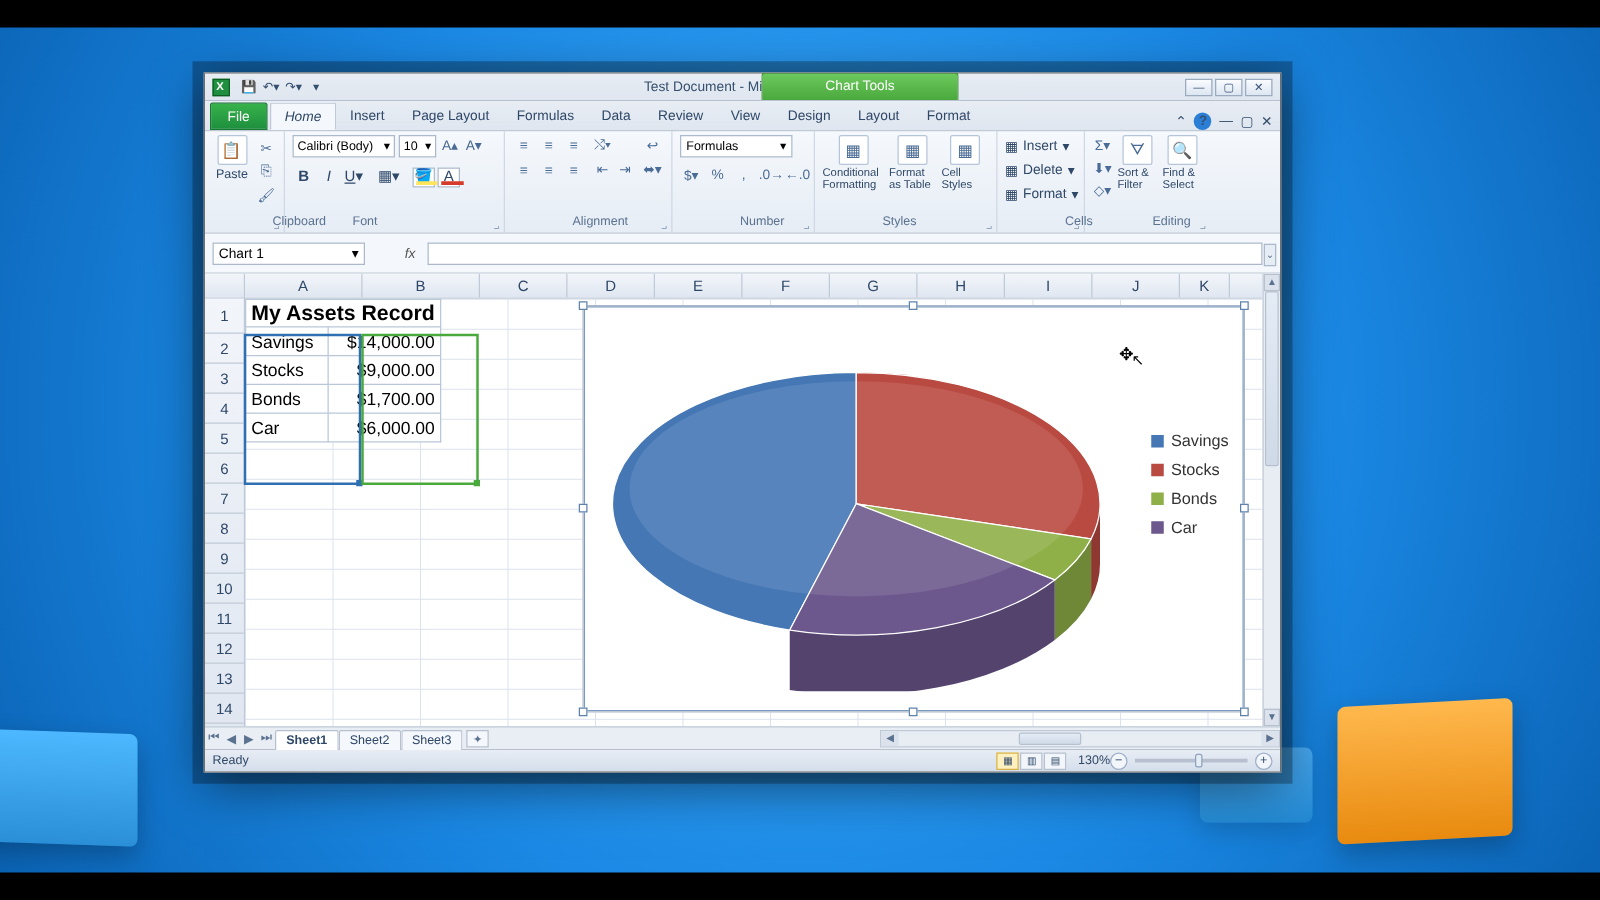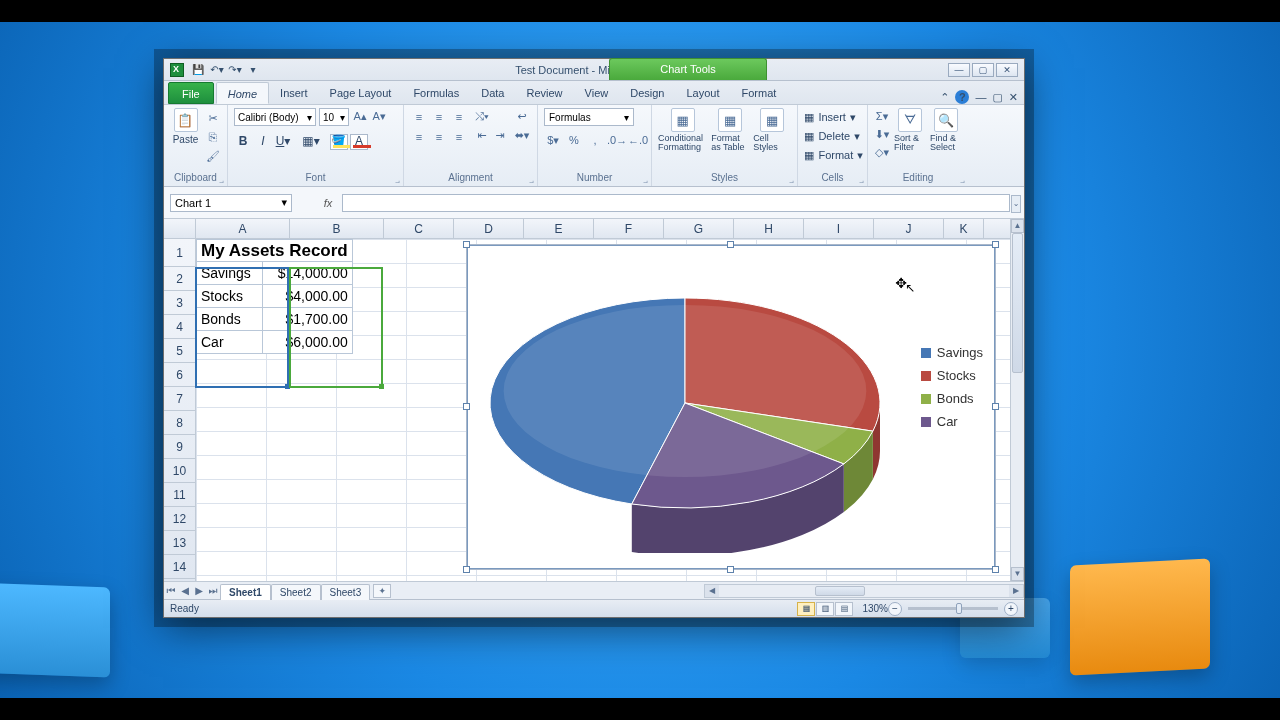--- a/index.html
+++ b/index.html
@@ -65,21 +65,21 @@
   .ribbon-tabs .right-icons span { font-size:11px; color:#35506e; }
   .ribbon-tabs .help { width:14px;height:14px;border-radius:50%;background:#2b7ed6;color:#fff;display:flex;align-items:center;justify-content:center;font-size:9px;font-weight:bold; }
   
   .ribbon {
     height:82px; background:linear-gradient(#f5f8fc,#e6edf5);
     border-bottom:1px solid #b6c0ce;
     display:flex;
   }
   .rgroup { border-right:1px solid #cfd8e4; display:flex; flex-direction:column; padding:3px 6px 0; }
   .rgroup .body { flex:1; display:flex; align-items:flex-start; gap:4px; }
-  .rgroup .label { height:14px; font-size:10px; color:#5a7190; text-align:center; position:relative; }
+  .rgroup .label { height:14px; font-size:10px; color:#5a7190; text-align:left; position:relative;margin-left:48px; }
   .rgroup .label:after { content:"⌐"; position:absolute; right:-3px; bottom:-1px; color:#7a90ab; font-size:8px; transform:rotate(180deg); }
   .bigbtn { display:flex; flex-direction:column; align-items:center; justify-content:flex-start; width:40px; font-size:10px; color:#2f4868; gap:2px; }
   .icn { width:24px;height:24px;border:1px solid #b6c6da;background:#fff;border-radius:2px;display:flex;align-items:center;justify-content:center;font-size:13px;color:#4a6b95; }
   .mini { width:16px;height:16px;display:flex;align-items:center;justify-content:center;font-size:11px;color:#4a6b95; }
   .fontselect { width:82px;height:18px;border:1px solid #abb9cb;background:#fff;font-size:10px;padding:1px 3px;display:flex;align-items:center;justify-content:space-between; }
   .fsz { width:30px; }
   .biu { display:flex; gap:2px; margin-top:4px; }
   .biu span { width:18px;text-align:center;font-size:12px;color:#2f4868; }
   .colr { width:22px;height:16px;border:1px solid #abb9cb;background:#fff;position:relative;font-size:10px;text-align:center;line-height:13px; }
   .colr .bar { position:absolute;left:2px;right:2px;bottom:1px;height:3px; }
@@ -373,21 +373,21 @@
         <tbody>
             <tr>
               <td colspan="2" class="titlecell">My Assets Record</td>
             </tr>
         <tr>
               <td>Savings</td>
               <td class="amt">$14,000.00</td>
             </tr>
         <tr>
               <td>Stocks</td>
-              <td class="amt">$4,000.00</td>
+              <td class="amt">$9,000.00</td>
             </tr>
         <tr>
               <td>Bonds</td>
               <td class="amt">$1,700.00</td>
             </tr>
         <tr>
               <td>Car</td>
               <td class="amt">$6,000.00</td>
             </tr>
       </tbody>

